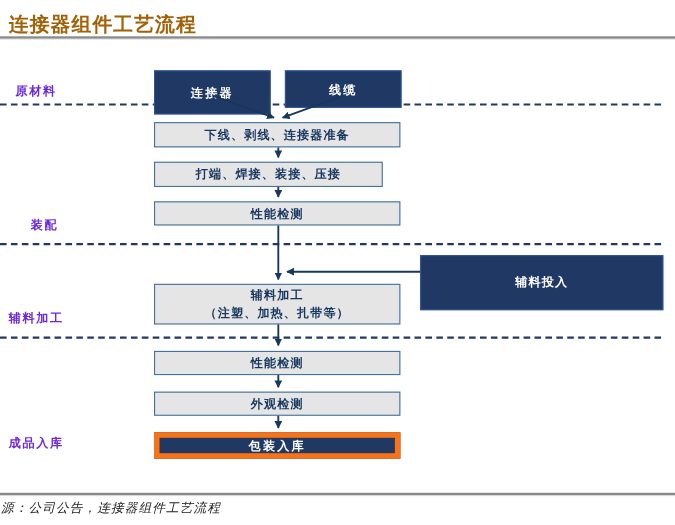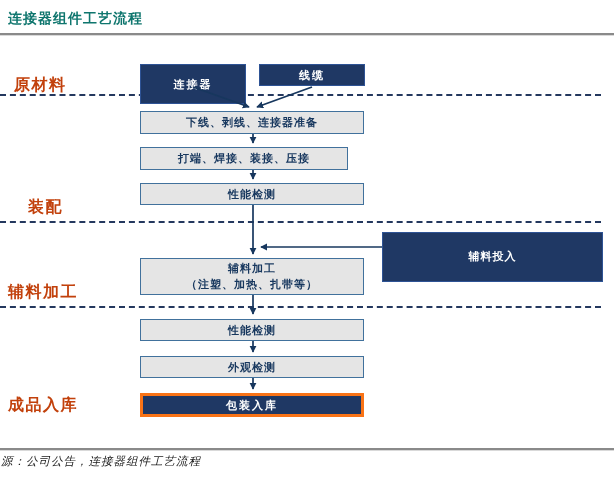--- a/index.html
+++ b/index.html
@@ -5,67 +5,67 @@
   html,body{margin:0;padding:0;background:#ffffff;}
   #page{
     position:relative;
     width:614px;height:477px;
     background:#ffffff;
     font-family:"DejaVu Serif","Liberation Serif",serif;
     overflow:hidden;
   }
   .title{
     position:absolute;left:8px;top:10px;
-    font-size:14px;font-weight:bold;color:#0f766e;
+    font-size:18px;font-weight:bold;color:#a16207;
     letter-spacing:1px;white-space:nowrap;
   }
   .rule-top{
     position:absolute;left:0;top:33px;width:614px;height:2px;
     background:#8a8a8a;box-shadow:0 1px 0 #d9d9d9;
   }
   .rule-bottom{
     position:absolute;left:0;top:448px;width:614px;height:2px;
     background:#8a8a8a;box-shadow:0 1px 0 #d9d9d9;
   }
   .dashed{
     position:absolute;left:0;width:601px;height:0;
     border-top:2px dashed #24385E;
   }
   .dash1{top:94px;} .dash2{top:221px;} .dash3{top:306px;}
   .section-label{
     position:absolute;
-    font-size:16px;font-weight:bold;color:#c2410c;
+    font-size:11px;font-weight:bold;color:#6d28d9;
     letter-spacing:1.5px;white-space:nowrap;
   }
   .sec1{left:14px;top:75px;}
   .sec2{left:28px;top:197px;}
   .sec3{left:8px;top:282px;}
   .sec4{left:8px;top:395px;}
   .box{
     position:absolute;box-sizing:border-box;
     display:flex;flex-direction:column;align-items:center;justify-content:center;
     text-align:center;font-weight:bold;white-space:nowrap;
   }
   .box-light{
     background:#e5e5e5;border:1.5px solid #41719C;
     color:#17375E;font-size:11px;letter-spacing:1px;
   }
   .box-dark{
     background:#1F3864;border:1px solid #2E5395;
     color:#ffffff;font-size:11px;letter-spacing:2px;
   }
   .b-connector{left:140px;top:64px;width:106px;height:40px;}
-  .b-cable{left:259px;top:64px;width:106px;height:22px;}
+  .b-cable{left:259px;top:64px;width:106px;height:34px;}
   .b-step1{left:140px;top:111px;width:224px;height:23px;}
   .b-step2{left:140px;top:147px;width:208px;height:23px;}
   .b-step3{left:140px;top:183px;width:224px;height:22px;}
   .b-step4{left:140px;top:258px;width:224px;height:37px;line-height:1.45;}
   .b-step5{left:140px;top:319px;width:224px;height:22px;}
   .b-step6{left:140px;top:356px;width:224px;height:22px;}
-  .b-step7{left:140px;top:393px;width:224px;height:24px;border:3px solid #f97316;}
+  .b-step7{left:140px;top:393px;width:224px;height:24px;border:5px solid #f97316;}
   .b-side{left:382px;top:232px;width:221px;height:50px;letter-spacing:1px;line-height:1.45;}
   .b-side .l2{font-size:10.5px;letter-spacing:0.5px;}
   #arrows{position:absolute;left:0;top:0;width:614px;height:477px;pointer-events:none;}
   .source{
     position:absolute;left:1px;top:454px;
     font-size:11.5px;font-style:italic;color:#1a1a1a;
     letter-spacing:1px;white-space:nowrap;
   }
 </style>
 </head>

